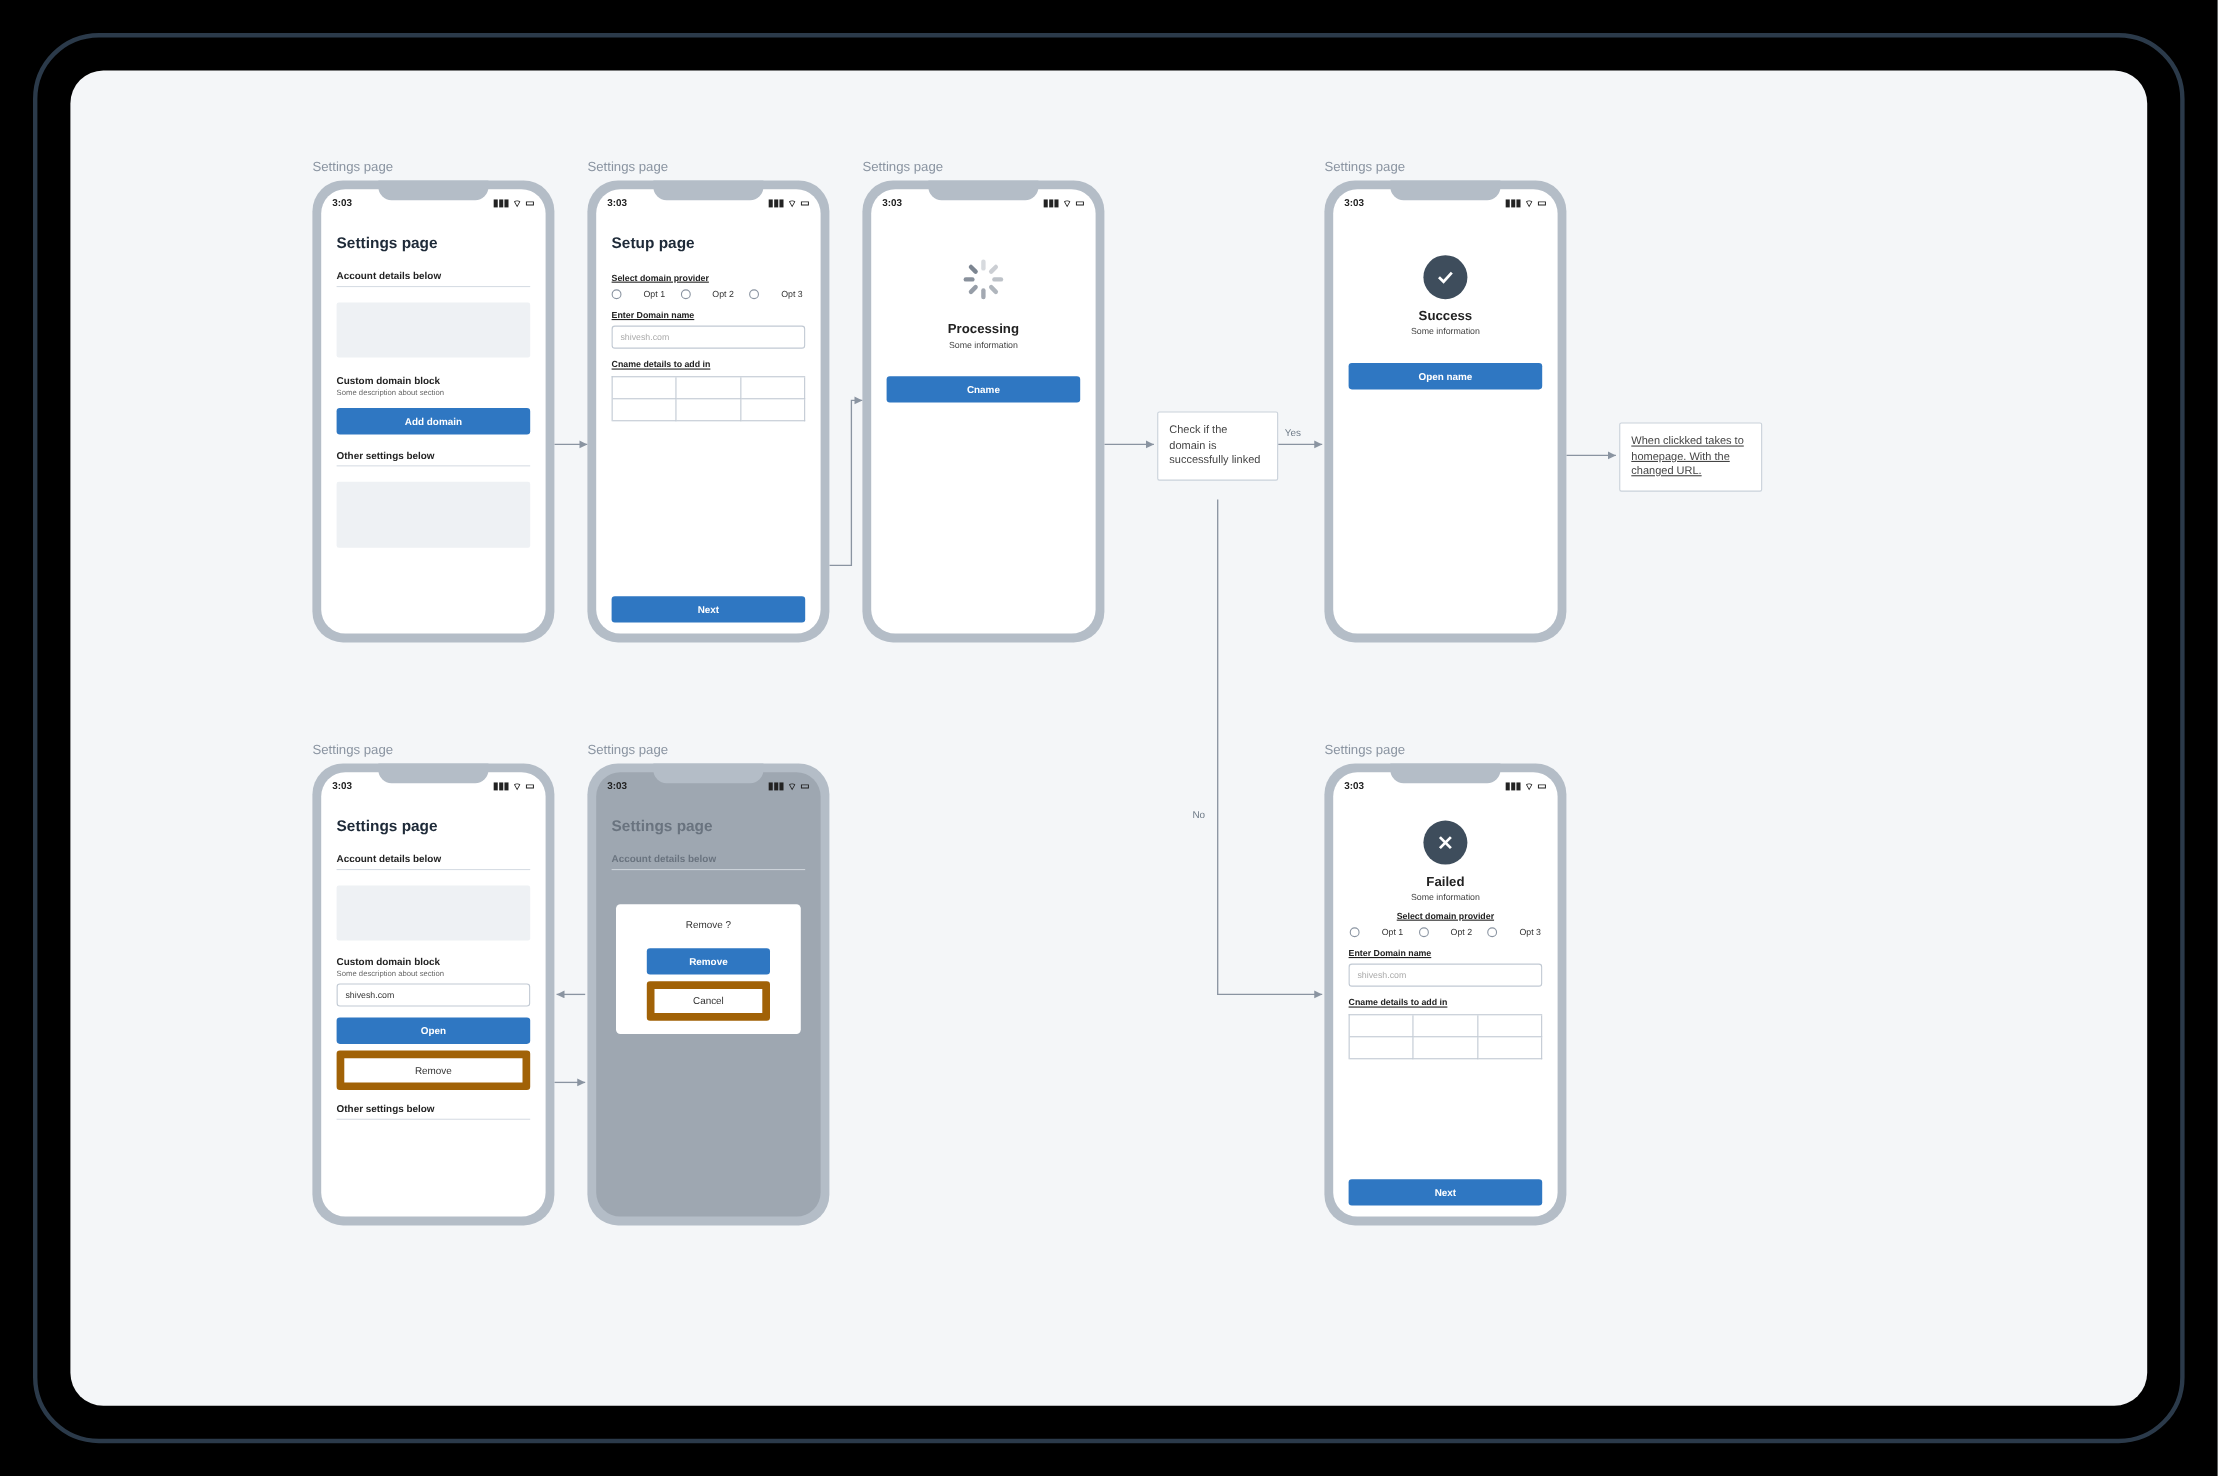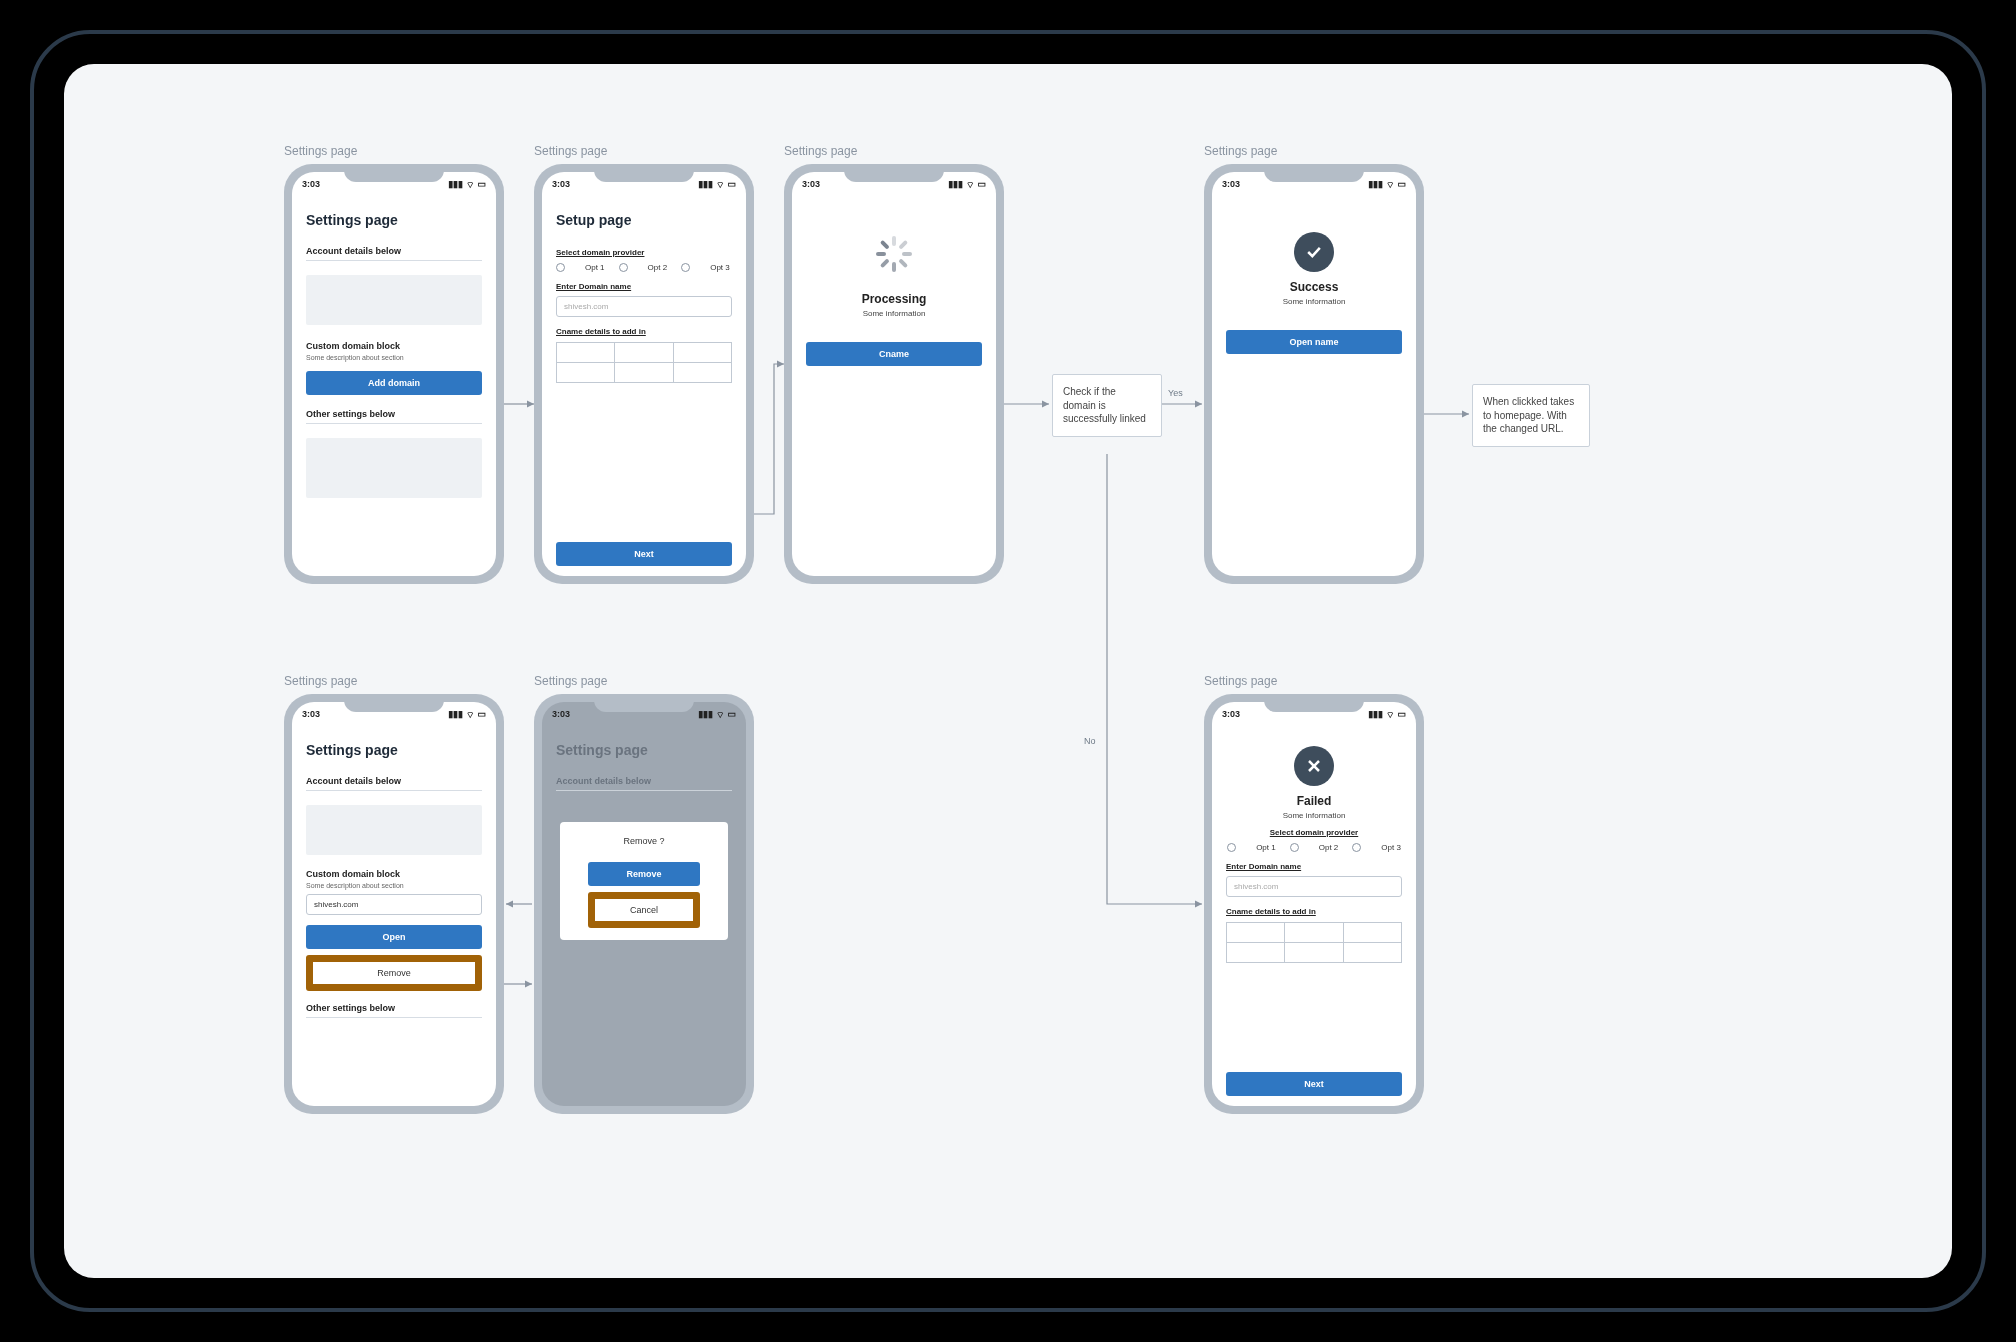--- a/index.html
+++ b/index.html
@@ -198,21 +198,21 @@
 
   
   .f1 { left: 220px; top: 80px; }
   .f2 { left: 470px; top: 80px; }
   .f3 { left: 720px; top: 80px; }
   .f4 { left: 1140px; top: 80px; }
   .f5 { left: 220px; top: 610px; }
   .f6 { left: 470px; top: 610px; }
   .f7 { left: 1140px; top: 610px; }
   .note-check { left: 988px; top: 310px; width: 110px; }
-  .note-homepage { left: 1408px; top: 320px; width: 118px; }
+  .note-homepage { left: 1408px; top: 320px; width: 130px; text-decoration: underline; }
 </style>
 </head>
 <body>
 
 <div class="tablet-frame">
   <div class="tablet-inner">
     <div class="canvas">
 
       <svg class="connectors">
         <defs>

